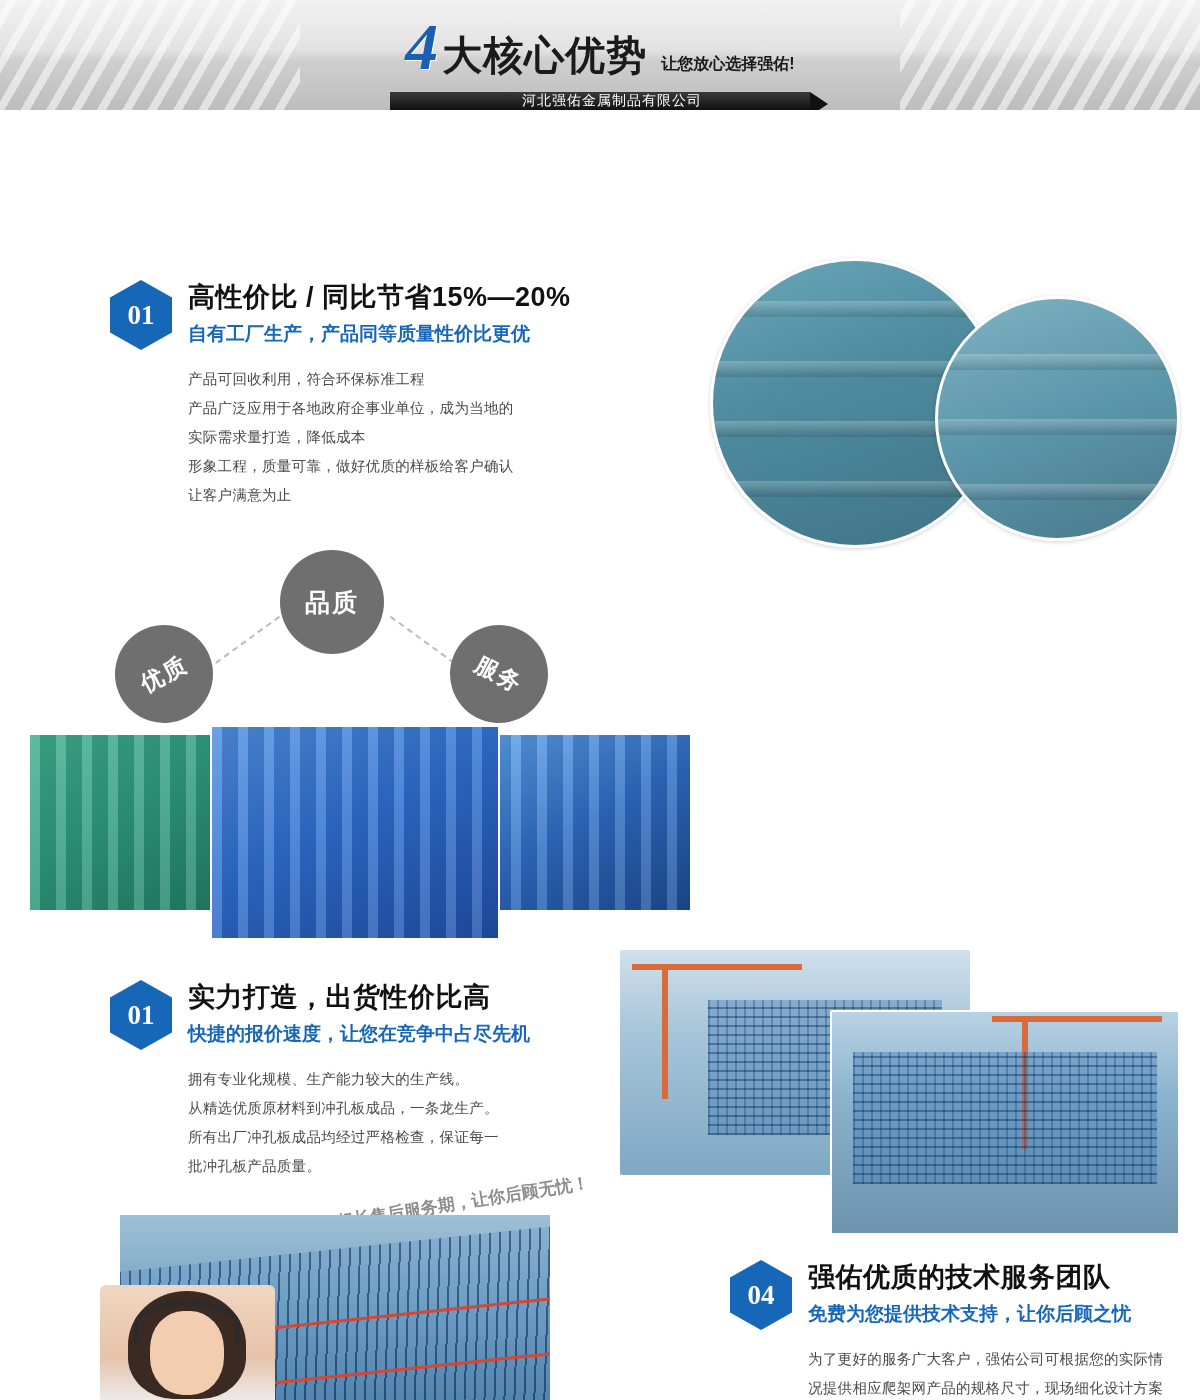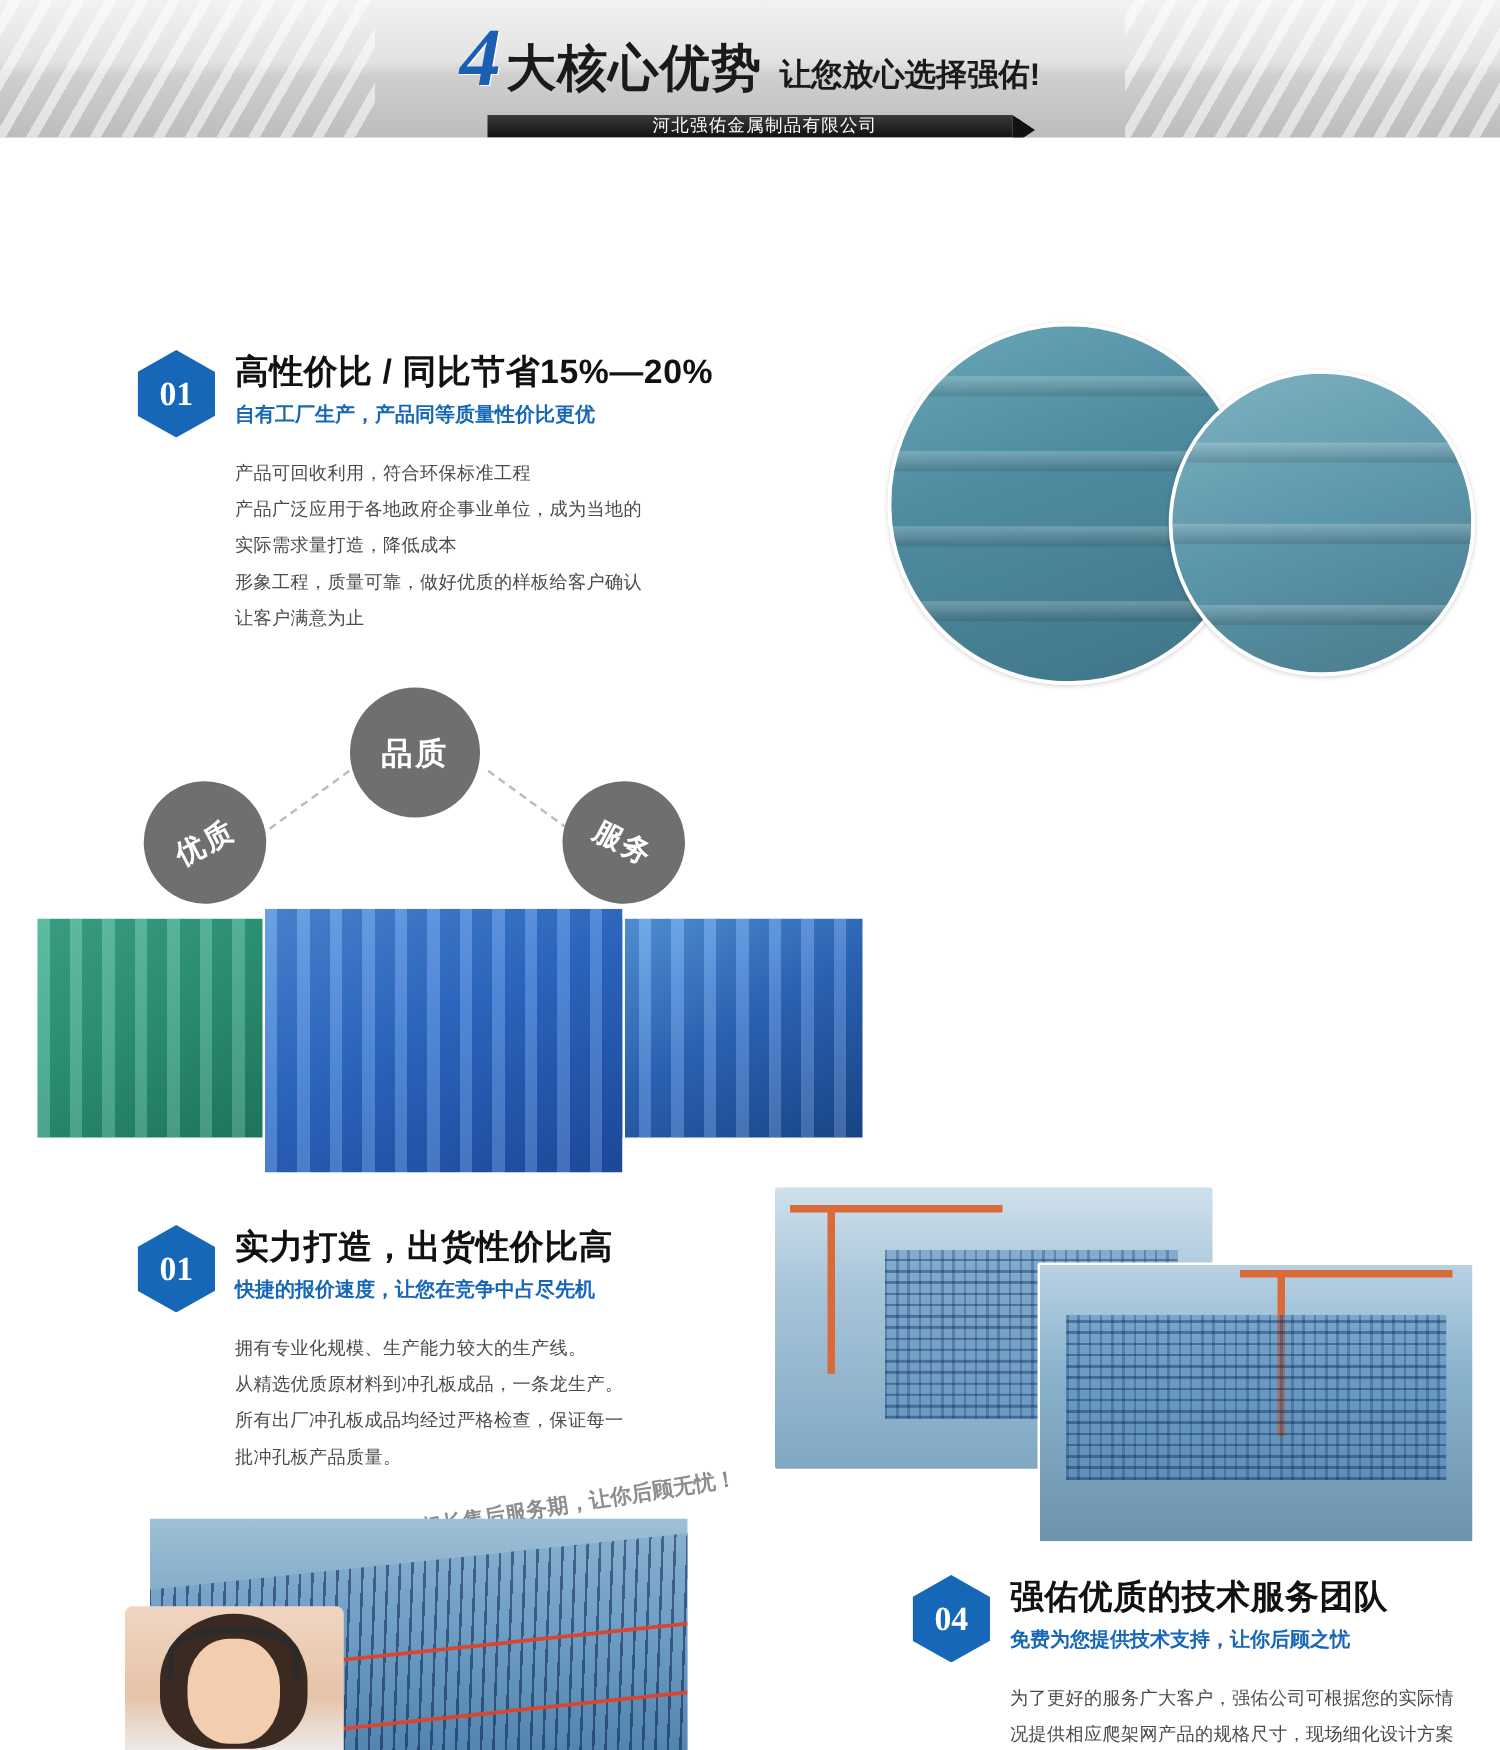--- a/index.html
+++ b/index.html
@@ -39,21 +39,21 @@
     font-size: 66px; font-weight: bold; font-style: italic;
     color: #1a5fb4; line-height: 1;
     text-shadow: 1px 1px 0 #ffffff;
     margin-right: 4px;
   }
   .title-main {
     font-size: 40px; font-weight: bold; color: #1a1a1a; letter-spacing: 1px;
     line-height: 1;
   }
   .title-sub {
-    font-size: 25px; font-weight: bold; color: #1a1a1a; margin-left: 14px; line-height: 1;
+    font-size: 16px; font-weight: bold; color: #1a1a1a; margin-left: 14px; line-height: 1;
   }
   .company-bar {
     position: relative;
     margin-top: 12px;
     height: 24px;
     min-width: 420px;
     background: linear-gradient(180deg, #3a3a3a, #111111);
     display: flex; align-items: center; justify-content: center;
     padding: 0 60px;
   }
@@ -84,21 +84,21 @@
   }
 
   .block { position: absolute; }
   .block-head { display: flex; align-items: flex-start; }
   .head-texts { margin-left: 16px; padding-top: 2px; }
   h2.h-title {
     font-size: 27px; font-weight: bold; color: #111111; line-height: 1.15;
     letter-spacing: 0.5px;
   }
   h3.h-sub {
-    font-size: 16px; font-weight: bold; color: #1767b8; margin-top: 10px; line-height: 1.2;
+    font-size: 19px; font-weight: bold; color: #1767b8; margin-top: 10px; line-height: 1.2;
   }
   .body-lines { margin-top: 16px; }
   .body-lines p {
     font-size: 14.5px; color: #4a4a4a; line-height: 2.0; letter-spacing: 0.3px; font-family: Liberation Mono, monospace;
   }
 
   
   .perf {
     background-image:
       radial-gradient(circle, rgba(0,0,0,0.42) 1.6px, rgba(0,0,0,0) 2.0px);

